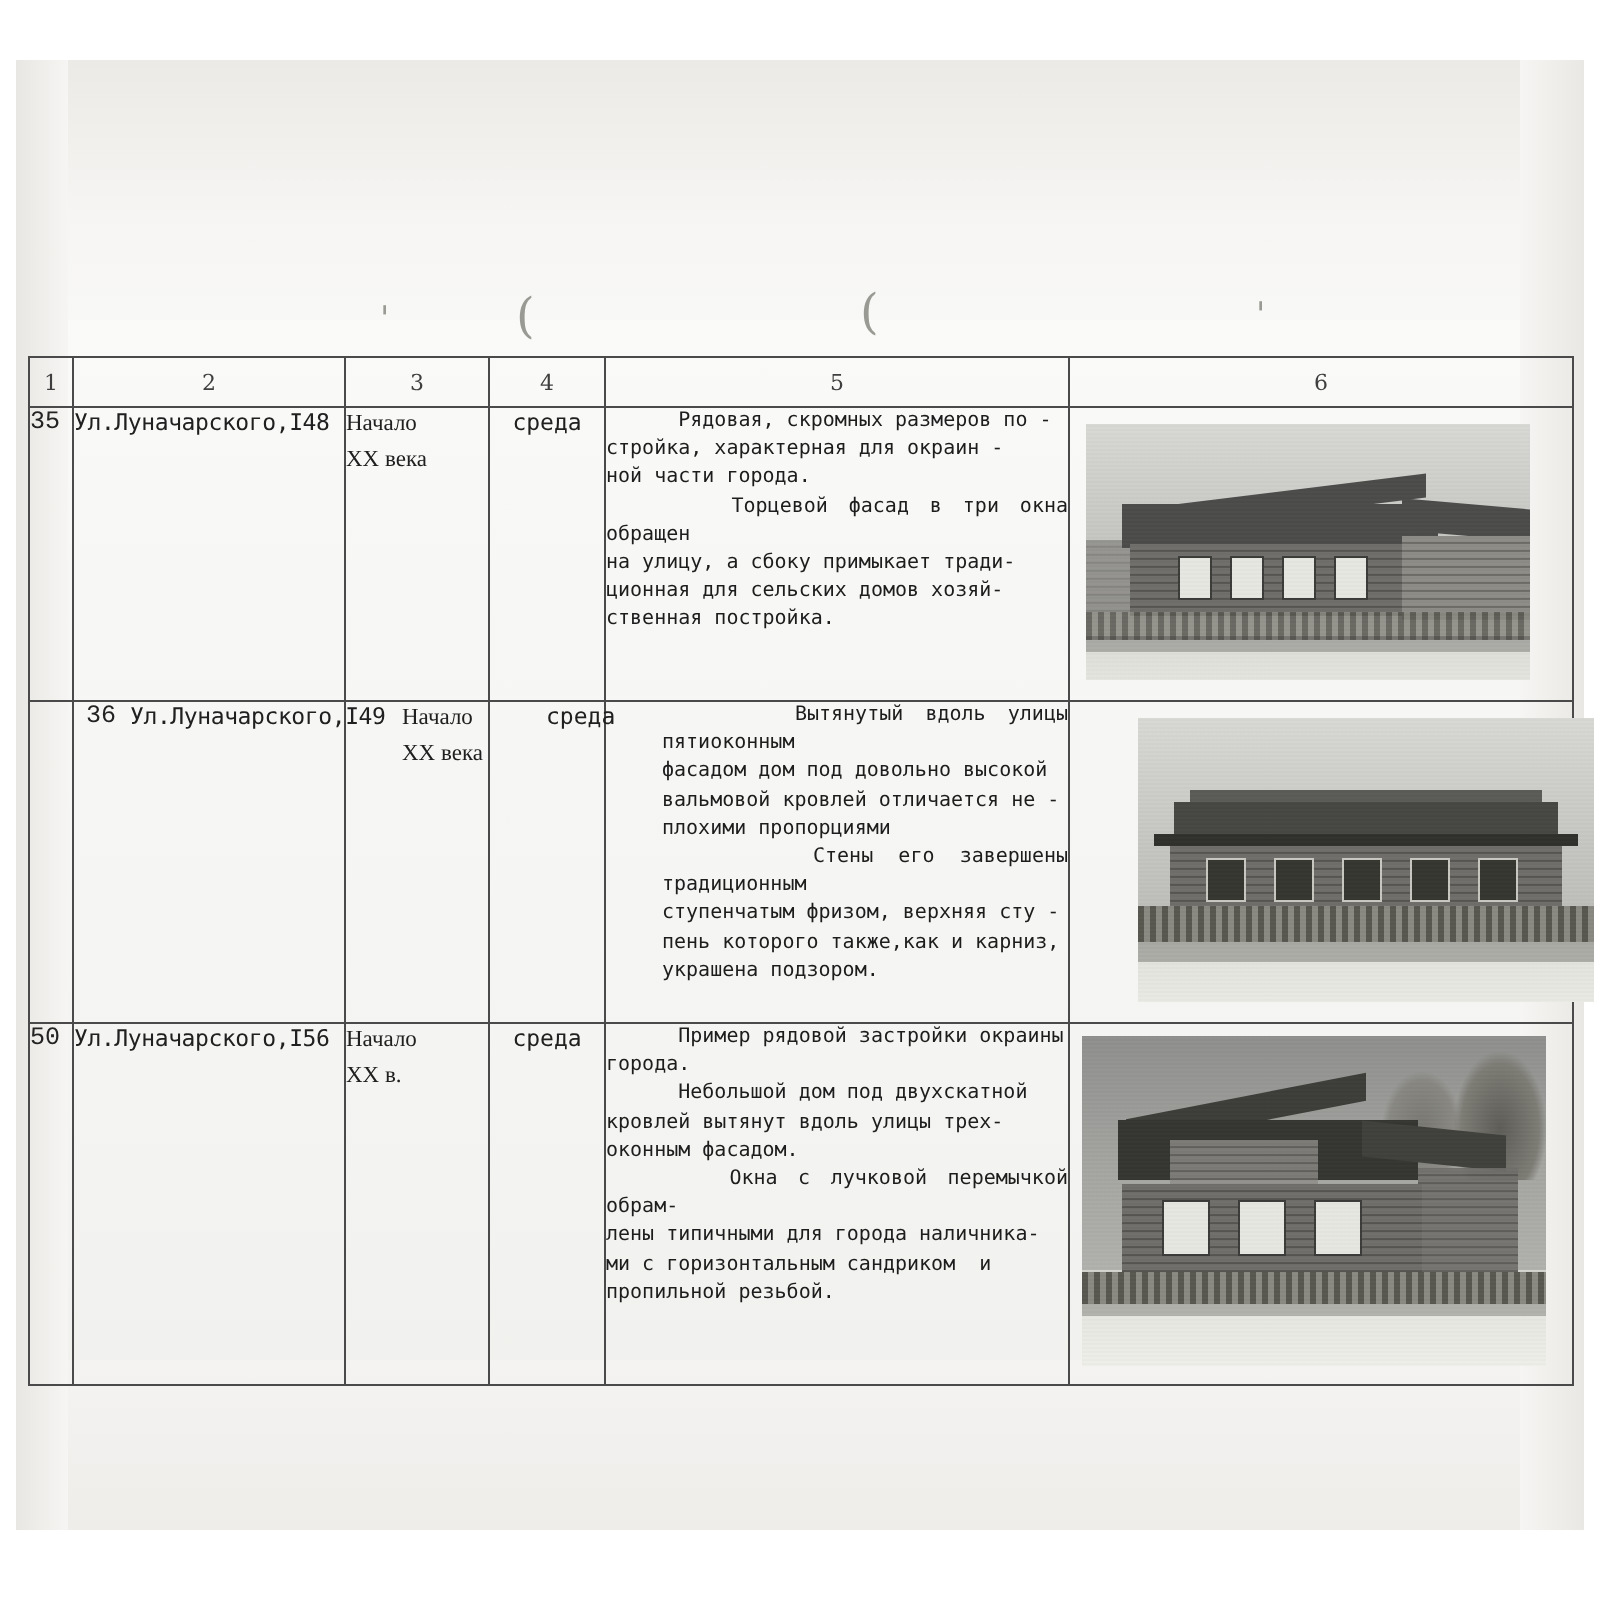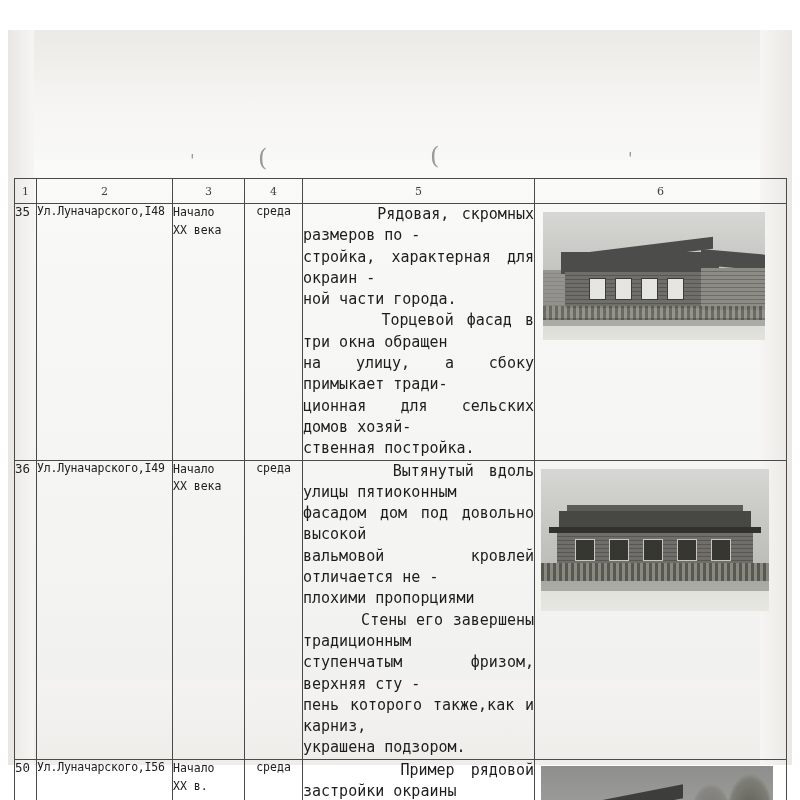--- a/index.html
+++ b/index.html
@@ -96,52 +96,54 @@
     color: #3f3f3f;
     font-size: 11px;
     font-family: "DejaVu Serif", serif;
   }
 
   .num-cell {
     font-size: 12.5px;
     color: #232323;
     padding: 10px 0 0 3px;
     text-align: left;
+    font-family: Liberation Mono, monospace;
   }
   .addr-cell {
     font-size: 11.5px;
     color: #202020;
     padding: 10px 2px 0 4px;
     letter-spacing: -0.2px;
     white-space: nowrap;
   }
   .date-cell {
     font-size: 11.5px;
     color: #202020;
     padding: 14px 2px 0 5px;
     line-height: 1.55;
+    font-family: Liberation Serif, serif;
   }
   .env-cell {
     font-size: 11.5px;
     color: #202020;
     padding: 16px 2px 0 3px;
     text-align: center;
   }
   .desc-cell {
-    font-size: 15px;
+    font-size: 10px;
     color: #1d1d1d;
     padding: 10px 6px 6px 6px;
     line-height: 1.42;
     text-align: justify;
     white-space: pre-wrap;
   }
   .photo-cell { padding: 0; }
 
   .row-1 td { height: 146px; }
-  .row-2 td { height: 160px; }
+  .row-2 td { height: 160px; padding-left: 28px; }
   .row-3 td { height: 180px; }
 
   
   .photo-wrap {
     position: relative;
     overflow: hidden;
     background: #9a9a99;
   }
   .ph1 { width: 222px; height: 128px; margin: 8px 0 0 8px; }
   .ph2 { width: 228px; height: 142px; margin: 8px 0 0 6px; }

